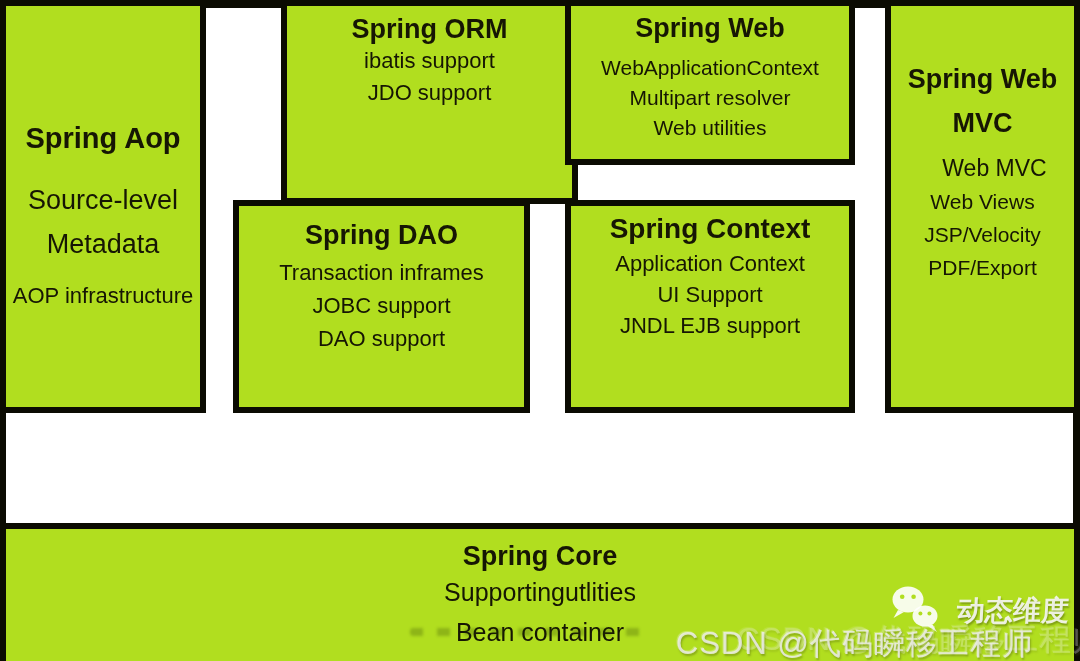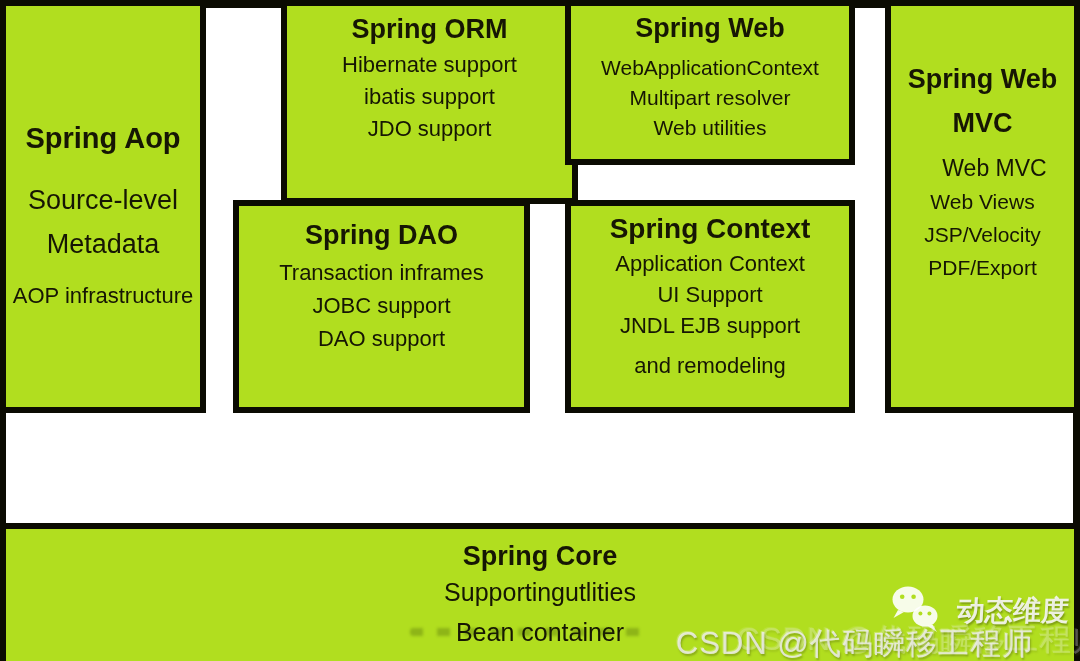--- a/index.html
+++ b/index.html
@@ -101,21 +101,20 @@
 
   <div class="box aop">
     <div class="title">Spring Aop</div>
     <div class="bl bl1">Source-level</div>
     <div class="bl bl2">Metadata</div>
     <div class="bl bl3">AOP infrastructure</div>
   </div>
 
   <div class="box orm">
     <div class="title">Spring ORM</div>
-    <div class="bl bl1">Hibernate support</div>
     <div class="bl bl2">ibatis support</div>
     <div class="bl bl3">JDO support</div>
   </div>
 
   <div class="box dao">
     <div class="title">Spring DAO</div>
     <div class="bl bl1">Transaction inframes</div>
     <div class="bl bl2">JOBC support</div>
     <div class="bl bl3">DAO support</div>
   </div>
@@ -125,21 +124,20 @@
     <div class="bl bl1">WebApplicationContext</div>
     <div class="bl bl2">Multipart resolver</div>
     <div class="bl bl3">Web utilities</div>
   </div>
 
   <div class="box ctx">
     <div class="title">Spring Context</div>
     <div class="bl bl1">Application Context</div>
     <div class="bl bl2">UI Support</div>
     <div class="bl bl3">JNDL EJB support</div>
-    <div class="bl bl4">and remodeling</div>
   </div>
 
   <div class="box mvc">
     <div class="title t1">Spring Web</div>
     <div class="title t2">MVC</div>
     <div class="bl bl1">Web MVC</div>
     <div class="bl bl3">Web Views</div>
     <div class="bl bl4">JSP/Velocity</div>
     <div class="bl bl5">PDF/Export</div>
   </div>

